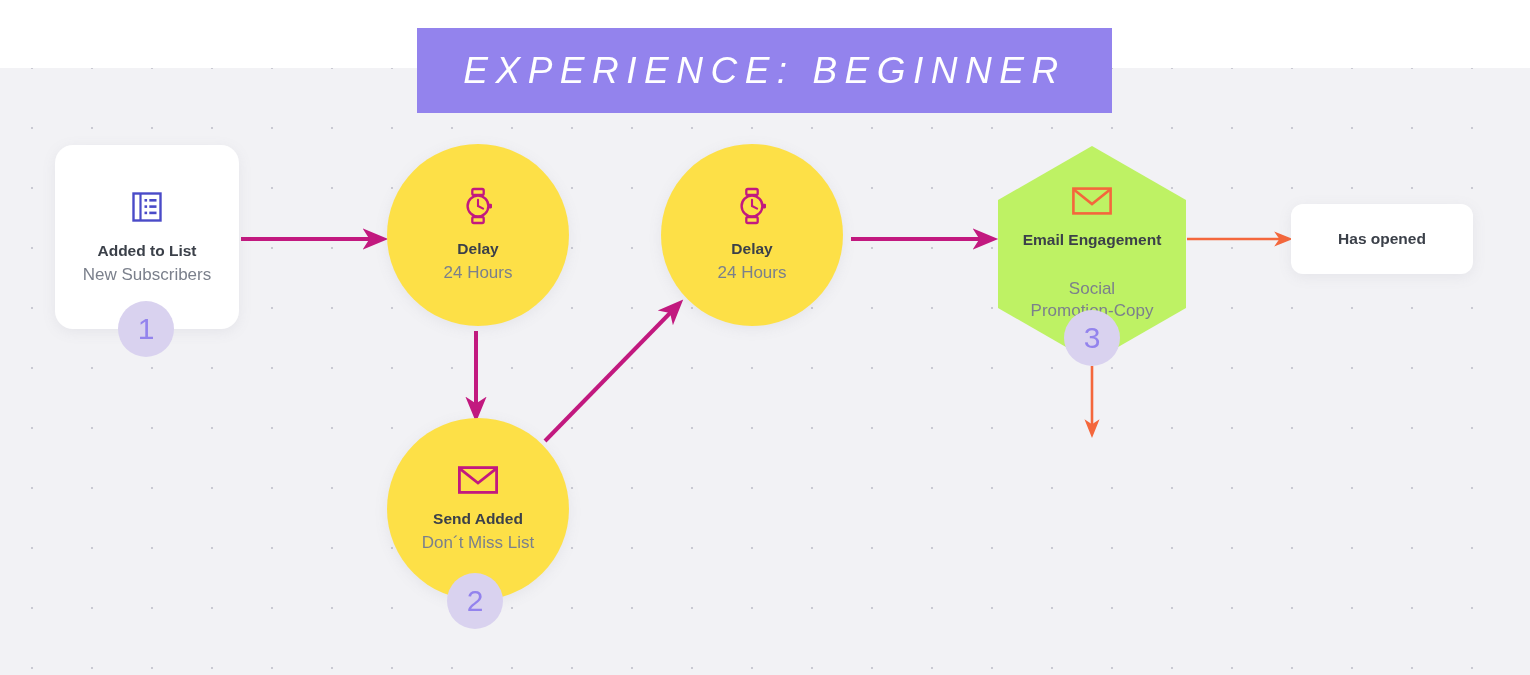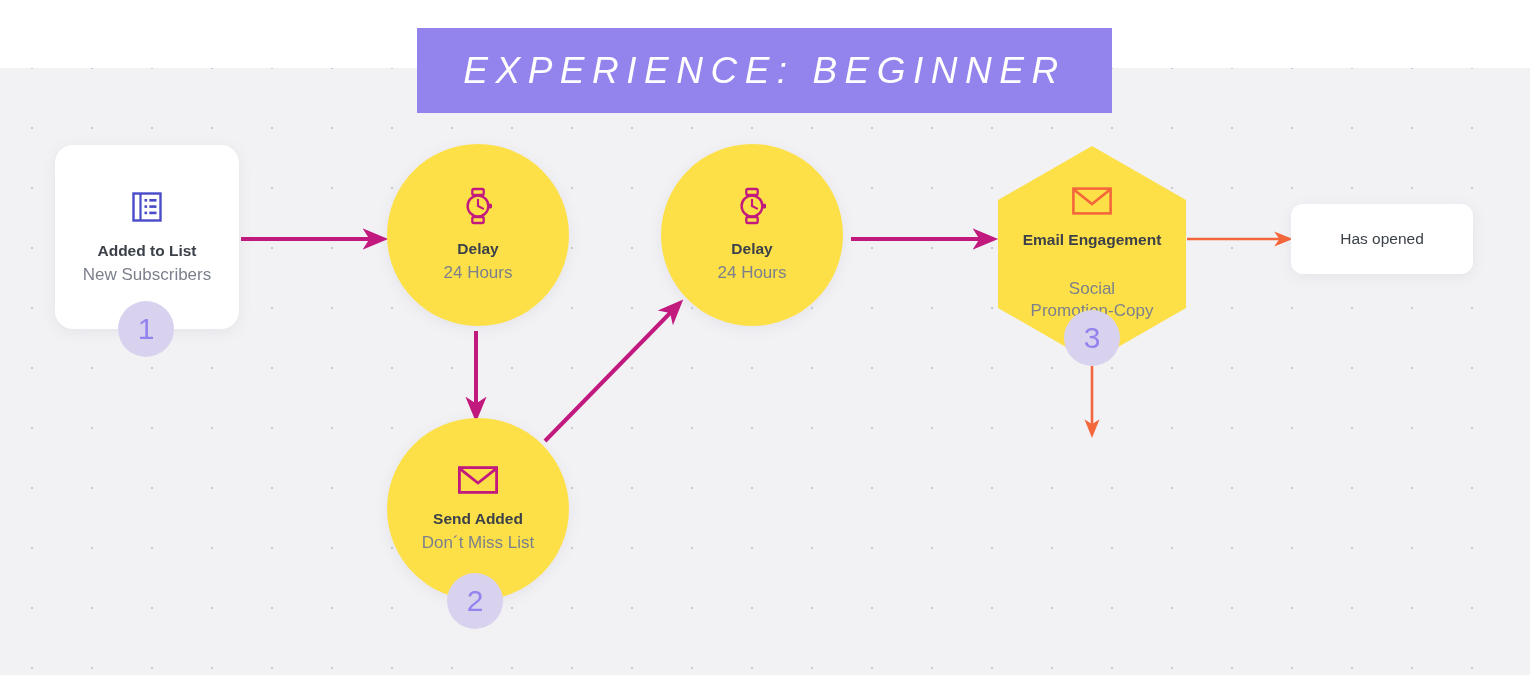--- a/index.html
+++ b/index.html
@@ -113,21 +113,21 @@
     display: flex;
     flex-direction: column;
     align-items: center;
     justify-content: center;
     z-index: 20;
   }
 
   
   .hex-node {
     position: absolute;
-    background: #fde047;
+    background: #bef264;
     clip-path: polygon(50% 0%, 100% 25%, 100% 75%, 50% 100%, 0% 75%, 0% 25%);
     display: flex;
     flex-direction: column;
     align-items: center;
     justify-content: center;
     z-index: 20;
     filter: drop-shadow(0 3px 9px rgba(120,120,140,0.13));
   }
 
   
@@ -136,21 +136,21 @@
     background: #ffffff;
     border-radius: 12px;
     box-shadow: 0 3px 14px rgba(120,120,140,0.10);
     display: flex;
     align-items: center;
     justify-content: center;
     z-index: 20;
   }
   .outcome-label {
     font-size: 15.5px;
-    font-weight: normal;
+    font-weight: bold;
     color: #3b4049;
     text-align: right;
   }
 
   .icon-wrap {
     display: flex;
     align-items: center;
     justify-content: center;
   }
 

